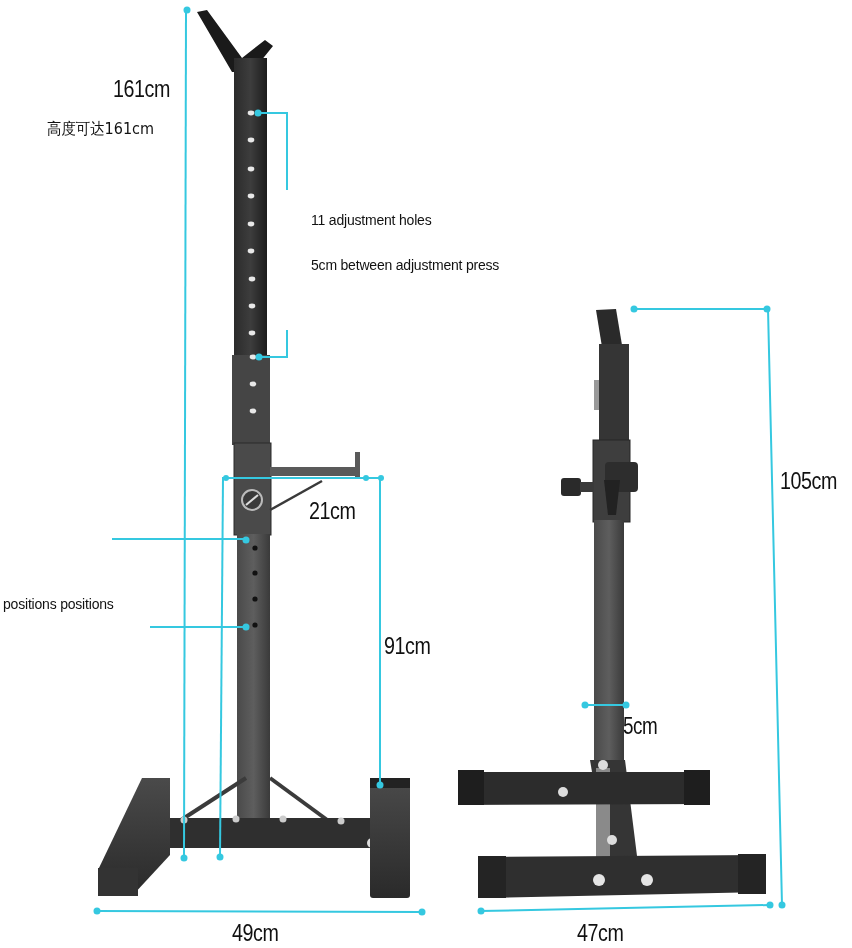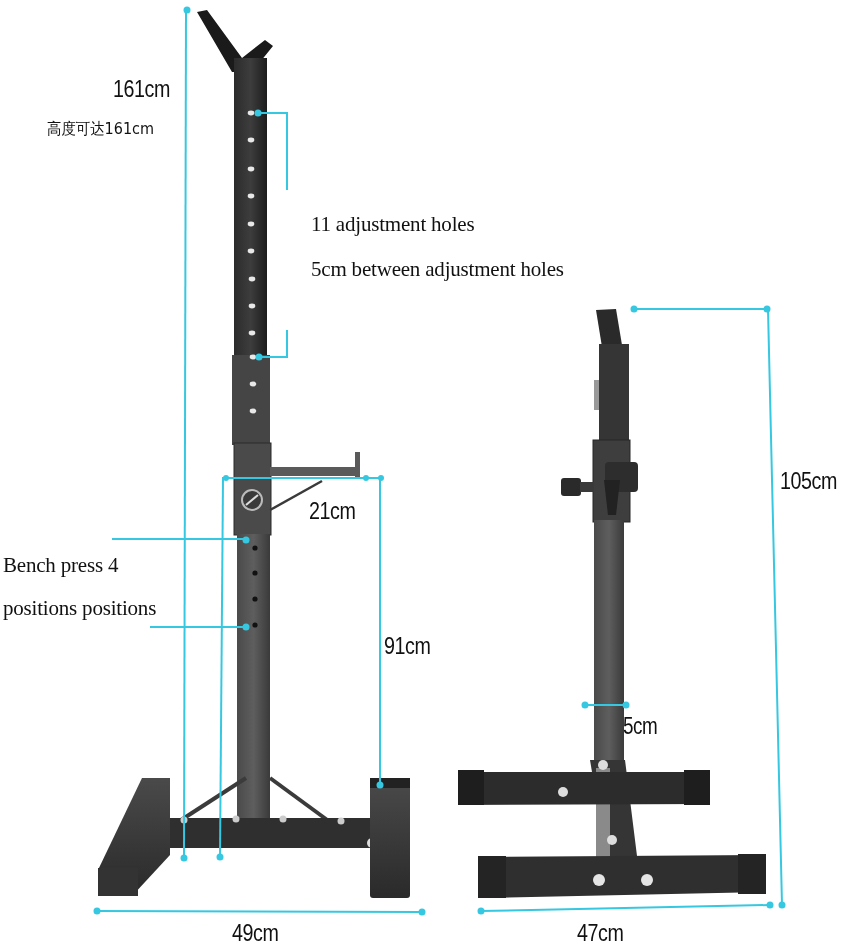--- a/index.html
+++ b/index.html
@@ -1,20 +1,20 @@
 <!DOCTYPE html>
 <html><head>
 <meta charset="utf-8">
 <style>
   html, body { margin:0; padding:0; background:#ffffff; }
   body { width:852px; height:948px; position:relative; overflow:hidden; font-family:"Liberation Sans", sans-serif; }
   #stage { position:absolute; left:0; top:0; width:740px; height:948px; }
   .lbl { position:absolute; color:#111; white-space:nowrap; }
   .dim { font-family:"Liberation Sans", sans-serif; font-size:22px; transform:scaleX(0.82); transform-origin:left center; letter-spacing:-0.5px; }
-  .note { font-family:Liberation Serif, serif; font-size:21px; font-weight:normal; letter-spacing:-0.2px; }
+  .note { font-family:Liberation Sans, sans-serif; font-size:14px; font-weight:normal; letter-spacing:-0.2px; }
   .cn { font-family:"DejaVu Sans", sans-serif; font-size:16px; transform:scaleX(0.9); transform-origin:left center; }
 </style>
 </head>
 <body>
 
 <div id="stage">
 
   <svg width="852" height="948" viewBox="0 0 852 948" style="position:absolute;left:0;top:0;">
     <defs>
       <linearGradient id="gPost" x1="0" x2="1" y1="0" y2="0">
@@ -167,23 +167,22 @@
       <line x1="480" y1="911" x2="770" y2="905"></line>
       <circle cx="481" cy="911" r="3.5" stroke="none"></circle>
         <circle cx="770" cy="905" r="3.5" stroke="none"></circle>
     </g>
   </svg>
 
   <div class="lbl dim" style="left:113px; top:75px; font-size:24px;">161cm</div>
   <div class="lbl cn" style="left:47px; top:119px;">高度可达161cm</div>
 
   <div class="lbl note" style="left:311px; top:212px;">11 adjustment holes</div>
-  <div class="lbl note" style="left:311px; top:257px;">5cm between adjustment holes</div>
+  <div class="lbl note" style="left:311px; top:257px;">5cm between adjustment press</div>
 
-  <div class="lbl note" style="left:3px; top:553px;">Bench press 4</div>
   <div class="lbl note" style="left:3px; top:596px;">positions positions</div>
 
   <div class="lbl dim" style="left:309px; top:497px; font-size:24px;">21cm</div>
   <div class="lbl dim" style="left:384px; top:632px; font-size:24px;">91cm</div>
   <div class="lbl dim" style="left:232px; top:919px; font-size:24px;">49cm</div>
 
   <div class="lbl dim" style="left:780px; top:467px; font-size:24px;">105cm</div>
   <div class="lbl dim" style="left:623px; top:713px; font-size:23px;">5cm</div>
   <div class="lbl dim" style="left:577px; top:919px; font-size:24px;">47cm</div>
 

